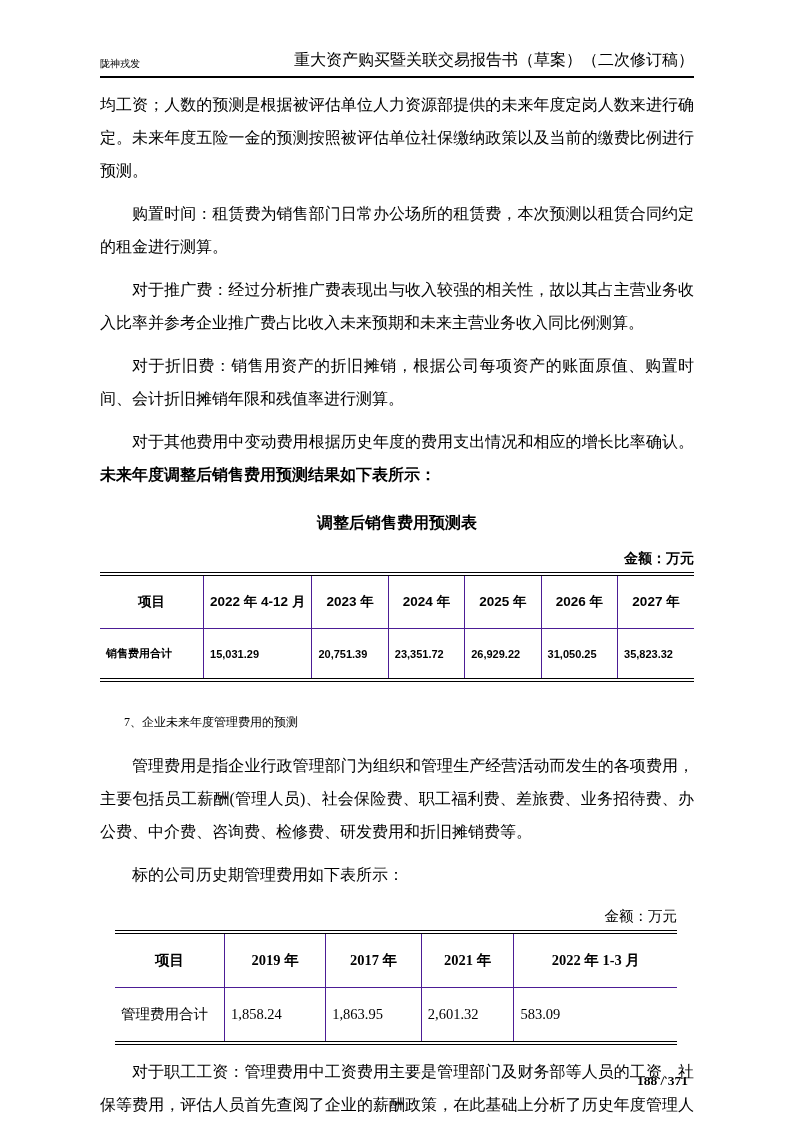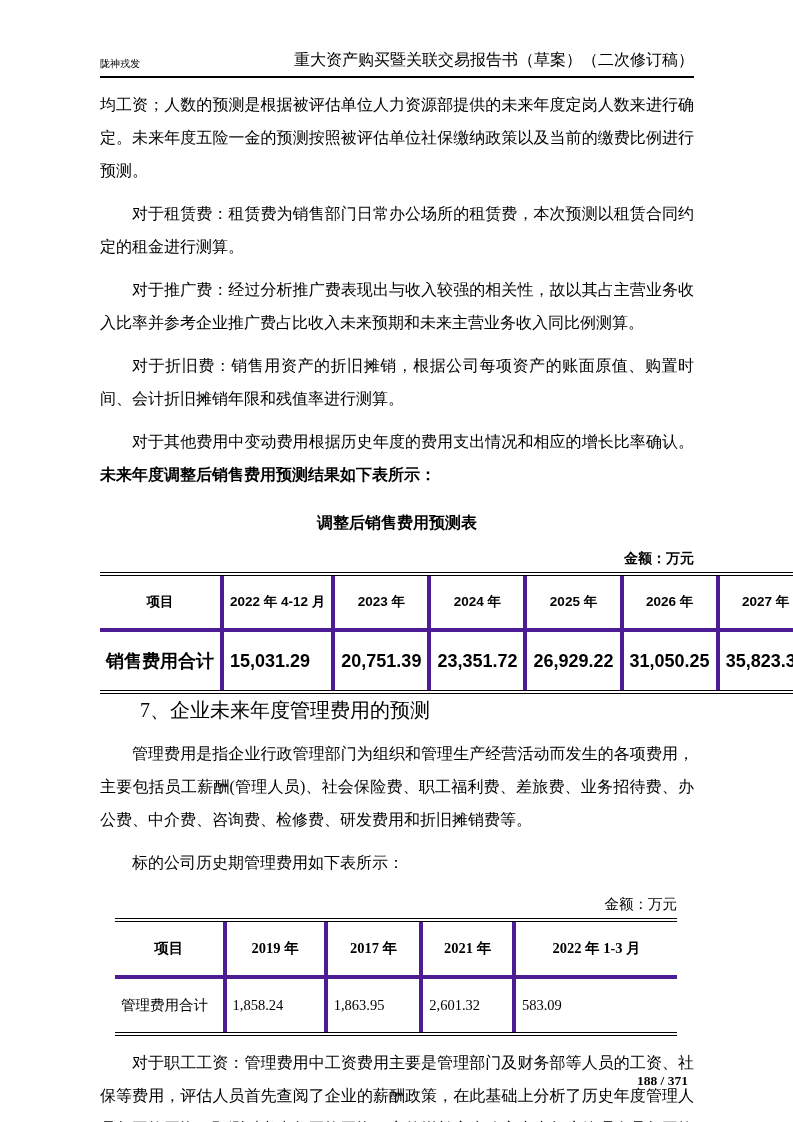--- a/index.html
+++ b/index.html
@@ -31,24 +31,24 @@
   .para {
     font-size: 16px;
     line-height: 33px;
     text-align: justify;
     margin-top: 10px;
     text-indent: 2em;
   }
   .para.no-indent { text-indent: 0; }
   .para .bold-run { font-weight: bold; }
   .section-heading {
-    font-size: 20px;
+    font-size: 12px;
     line-height: 33px;
     text-indent: 2em;
-    margin-top: 0;
+    margin-top: 24px;
   }
   
   .table-title {
     text-align: center;
     font-weight: bold;
     font-size: 16px;
     margin-top: 22px;
   }
   .unit-line {
     text-align: right;
@@ -57,34 +57,34 @@
     margin-bottom: 4px;
   }
   .unit-line.bold { font-weight: bold; font-family: "Liberation Sans", sans-serif; font-size: 14px; }
   table.fin-table {
     border-collapse: collapse;
     width: 100%;
     border-top: 4px double #000;
     border-bottom: 4px double #000;
   }
   table.fin-table th, table.fin-table td {
-    border: 4px solid #4c1d95;
+    border: 1px solid #4c1d95;
     height: 27px;
     padding: 17px 6px;
     font-size: 14px;
     white-space: nowrap;
   }
   table.fin-table th:first-child, table.fin-table td:first-child { border-left: none; }
   table.fin-table th:last-child,  table.fin-table td:last-child  { border-right: none; }
   table.fin-table th { text-align: center; font-weight: bold; }
   table.fin-table td.num { }
   table.fin-table td.label { text-align: left; }
   
   table.sales { font-family: "Liberation Sans", "DejaVu Sans", sans-serif; }
-  table.sales td { font-weight: bold; font-size: 18px; }
+  table.sales td { font-weight: bold; font-size: 11px; }
   table.sales th { font-size: 13.5px; }
   
   .admin-wrap { width: 562px; margin-left: 15px; }
   table.admin th { font-size: 14.5px; }
   table.admin td { font-weight: normal; font-size: 14.5px; }
   table.admin th, table.admin td { height: 31px; }
   
   .page-number {
     position: absolute;
     right: 105px;
@@ -99,21 +99,21 @@
 <div class="page">
 
   <div class="doc-header">
     <span class="hleft">陇神戎发</span>
     <span class="hright">重大资产购买暨关联交易报告书（草案）（二次修订稿）</span>
   </div>
 
   <div class="body-text">
 
     <p class="para no-indent">均工资；人数的预测是根据被评估单位人力资源部提供的未来年度定岗人数来进行确定。未来年度五险一金的预测按照被评估单位社保缴纳政策以及当前的缴费比例进行预测。</p>
-    <p class="para">对于租赁费：租赁费为销售部门日常办公场所的租赁费，本次预测以租赁合同约定的租金进行测算。</p>
+    <p class="para">购置时间：租赁费为销售部门日常办公场所的租赁费，本次预测以租赁合同约定的租金进行测算。</p>
     <p class="para">对于推广费：经过分析推广费表现出与收入较强的相关性，故以其占主营业务收入比率并参考企业推广费占比收入未来预期和未来主营业务收入同比例测算。</p>
     <p class="para">对于折旧费：销售用资产的折旧摊销，根据公司每项资产的账面原值、购置时间、会计折旧摊销年限和残值率进行测算。</p>
     <p class="para"><span>对于其他费用中变动费用根据历史年度的费用支出情况和相应的增长比率确认。</span><span class="bold-run">未来年度调整后销售费用预测结果如下表所示：</span></p>
 
     <div class="table-title">调整后销售费用预测表</div>
     <div class="unit-line bold">金额：万元</div>
 
     <table class="fin-table sales">
       <colgroup>
         <col style="width:17.5%">

